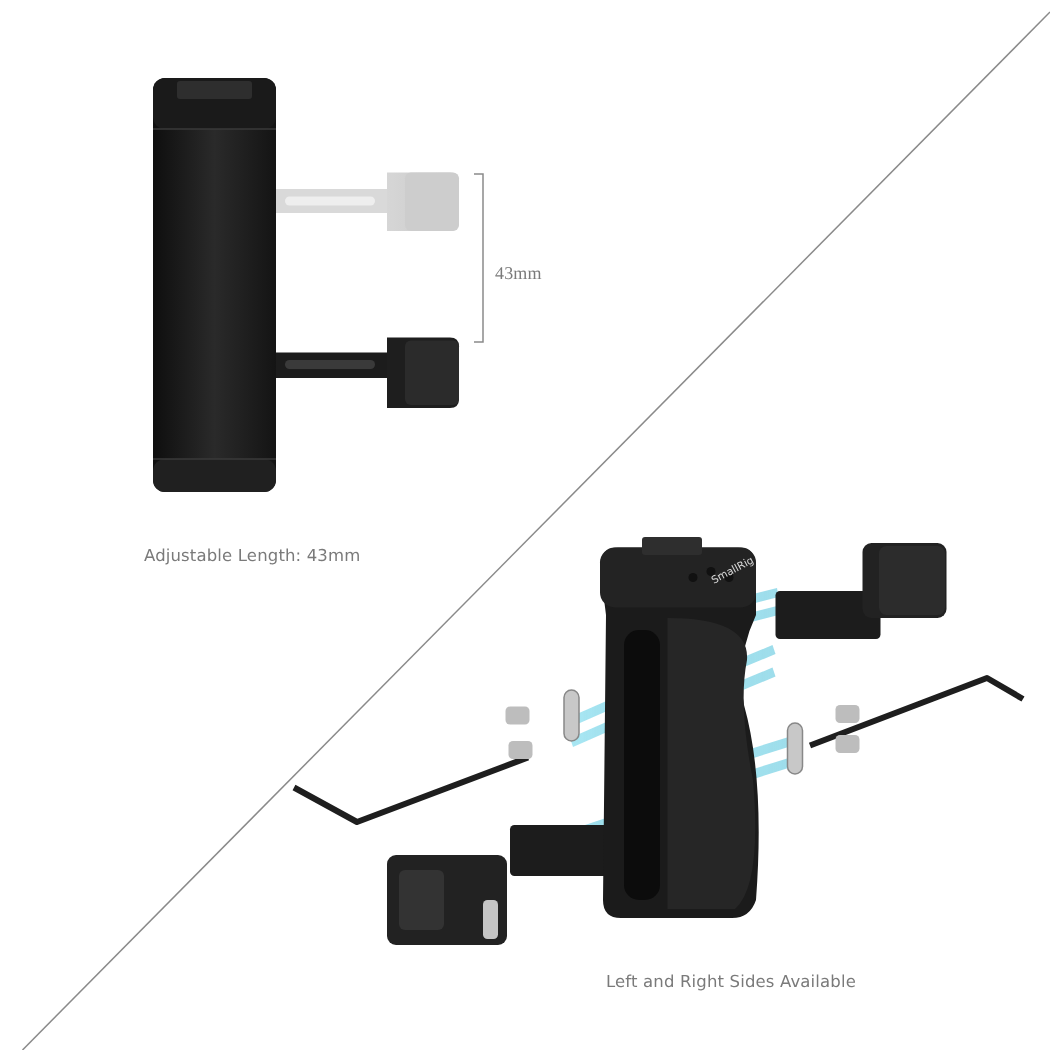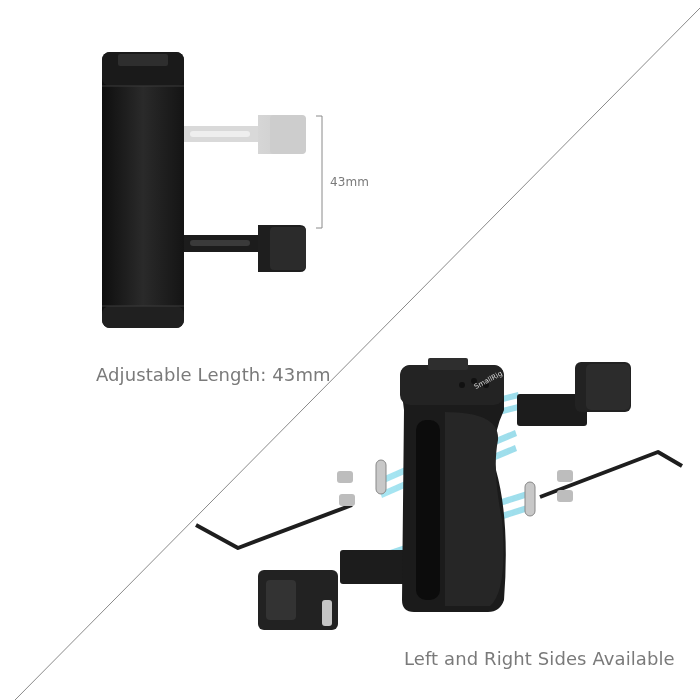--- a/index.html
+++ b/index.html
@@ -1,18 +1,18 @@
 <!DOCTYPE html>
 <html><head>
   <meta charset="utf-8">
   <style>
     html, body { margin:0; padding:0; }
     body { width:700px; height:700px; background:#ffffff; position:relative; overflow:hidden; font-family:"DejaVu Sans", sans-serif; }
     .abs { position:absolute; }
-    .caption { color:#7a7a7a; font-size:18px; letter-spacing:0.1px; white-space:nowrap; }
+    .caption { color:#7a7a7a; font-size:11px; letter-spacing:0.1px; white-space:nowrap; }
     svg { position:absolute; left:0; top:0; }
   </style>
 </head>
 <body>
 
 <div style="position:absolute;left:0;top:0;width:700px;height:700px;">
   <svg width="700" height="700" viewBox="0 0 700 700">
     <defs>
       <linearGradient id="gripGrad" x1="0" x2="1" y1="0" y2="0">
         <stop offset="0" stop-color="#0e0e0e"></stop>
@@ -95,17 +95,17 @@
       <rect x="428" y="358" width="40" height="12" rx="2" fill="#2e2e2e"></rect>
       <circle cx="462" cy="385" r="3" fill="#111"></circle>
       <circle cx="474" cy="381" r="3" fill="#111"></circle>
       <circle cx="486" cy="385" r="3" fill="#111"></circle>
     </g>
   </svg>
 
   <span class="abs" style="left:473px;top:384px;color:#d8d8d8;font-size:7px;transform:rotate(-28deg);transform-origin:left top;">SmallRig</span>
 </div>
 
-<span class="abs caption" style="left:330px;top:175px;font-size:12px;">43mm</span>
+<span class="abs caption" style="left:330px;top:175px;font-size:12px;font-family:Liberation Serif, serif;">43mm</span>
 
 <span class="abs caption" style="left:96px;top:364px;">Adjustable Length: 43mm</span>
 
 <span class="abs caption" style="left:404px;top:648px;text-align:right;">Left and Right Sides Available</span>
 
 </body></html>

